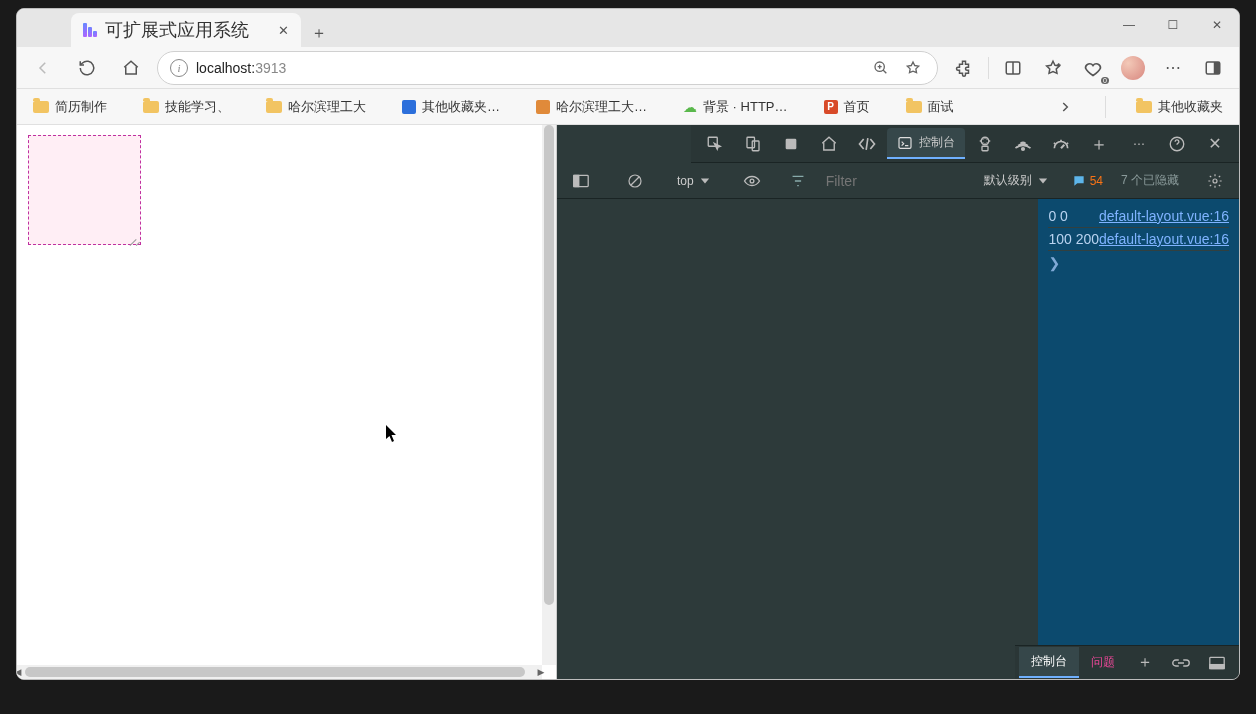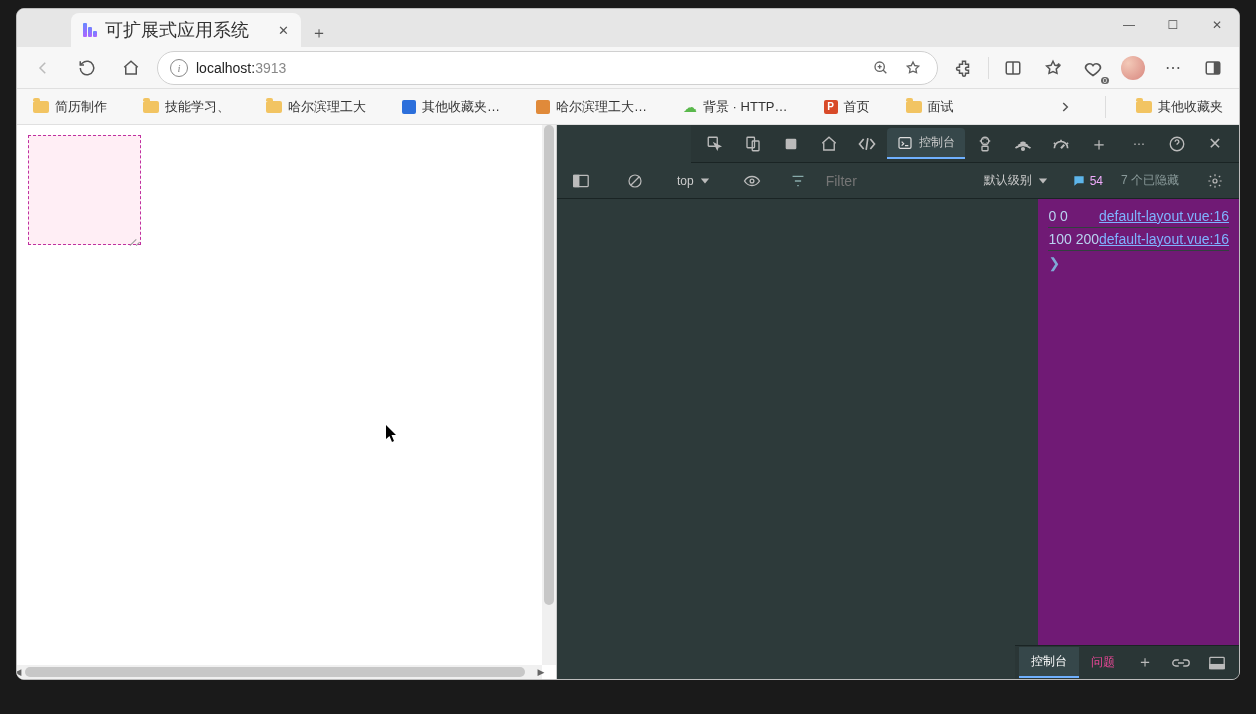--- a/index.html
+++ b/index.html
@@ -63,21 +63,21 @@
   .dt-tab { display:flex; align-items:center; gap:6px; padding:6px 10px; color:#ccc; border-radius:4px 4px 0 0; cursor:pointer; }
   .dt-tab.active { background:#36474a; border-bottom:2px solid #6fb0ff; }
 
   .dt-sub { height:36px; background:#2d3a3a; display:flex; align-items:center; padding:0 6px; gap:18px; border-bottom:1px solid #1a2424; }
   .dt-sub .sel { display:flex; align-items:center; gap:6px; padding:4px 6px; cursor:pointer; }
   .dt-sub .filter { flex:1; min-width:40px; background:transparent; border:none; outline:none; color:#ccc; font-size:14px; }
   .dt-sub .badge { display:flex; align-items:center; gap:4px; }
   .dt-sub .badge svg { fill:#5db5ea; }
   .dt-sub .muted { color:#8a9a9a; }
 
-  .dt-body { flex:1; font-family:"Consolas","Menlo",monospace; font-size:14px; padding:6px 10px; background:#701a75; }
+  .dt-body { flex:1; font-family:"Consolas","Menlo",monospace; font-size:14px; padding:6px 10px; background:#0c4a6e; }
   .dt-row { display:flex; justify-content:space-between; padding:3px 0; border-bottom:1px solid #32403f; }
   .dt-row .msg { color:#b9d3f0; white-space:pre; }
   .dt-row .src { color:#7fb3ff; text-decoration:underline; cursor:pointer; }
   .dt-prompt { color:#7fa9d6; padding:4px 0; }
 
   .dt-foot { height:34px; background:#2a3636; display:flex; align-items:center; padding:0 4px; border-top:1px solid #1a2424; }
   .dt-ftab { padding:6px 12px; cursor:pointer; color:#ec4899; }
   .dt-ftab.active { border-bottom:2px solid #6fb0ff; color:#fff; background:#36474a; }
   .dt-foot .spacer { flex:1; }
 
@@ -348,21 +348,21 @@
         <div class="sel">
           <span>默认级别</span>
           <svg width="10" height="10" viewBox="0 0 12 12" fill="#bbb">
               <path d="M1 3l5 6 5-6z"></path>
             </svg>
         </div>
         <div class="badge">
           <svg width="14" height="14" viewBox="0 0 24 24">
               <path d="M4 4h16v12H9l-5 4z"></path>
             </svg>
-          <span style="color:#f0abfc">54</span>
+          <span style="color:#f97316">54</span>
         </div>
         <div class="muted">7 个已隐藏</div>
         <div class="dt-ico">
           <svg width="16" height="16" viewBox="0 0 24 24" fill="none" stroke="#bbb" stroke-width="1.8">
               <circle cx="12" cy="12" r="3"></circle>
               <path d="M12 2v3M12 19v3M4.2 4.2l2.1 2.1M17.7 17.7l2.1 2.1M2 12h3M19 12h3M4.2 19.8l2.1-2.1M17.7 6.3l2.1-2.1"></path>
             </svg>
         </div>
       </div>
 

